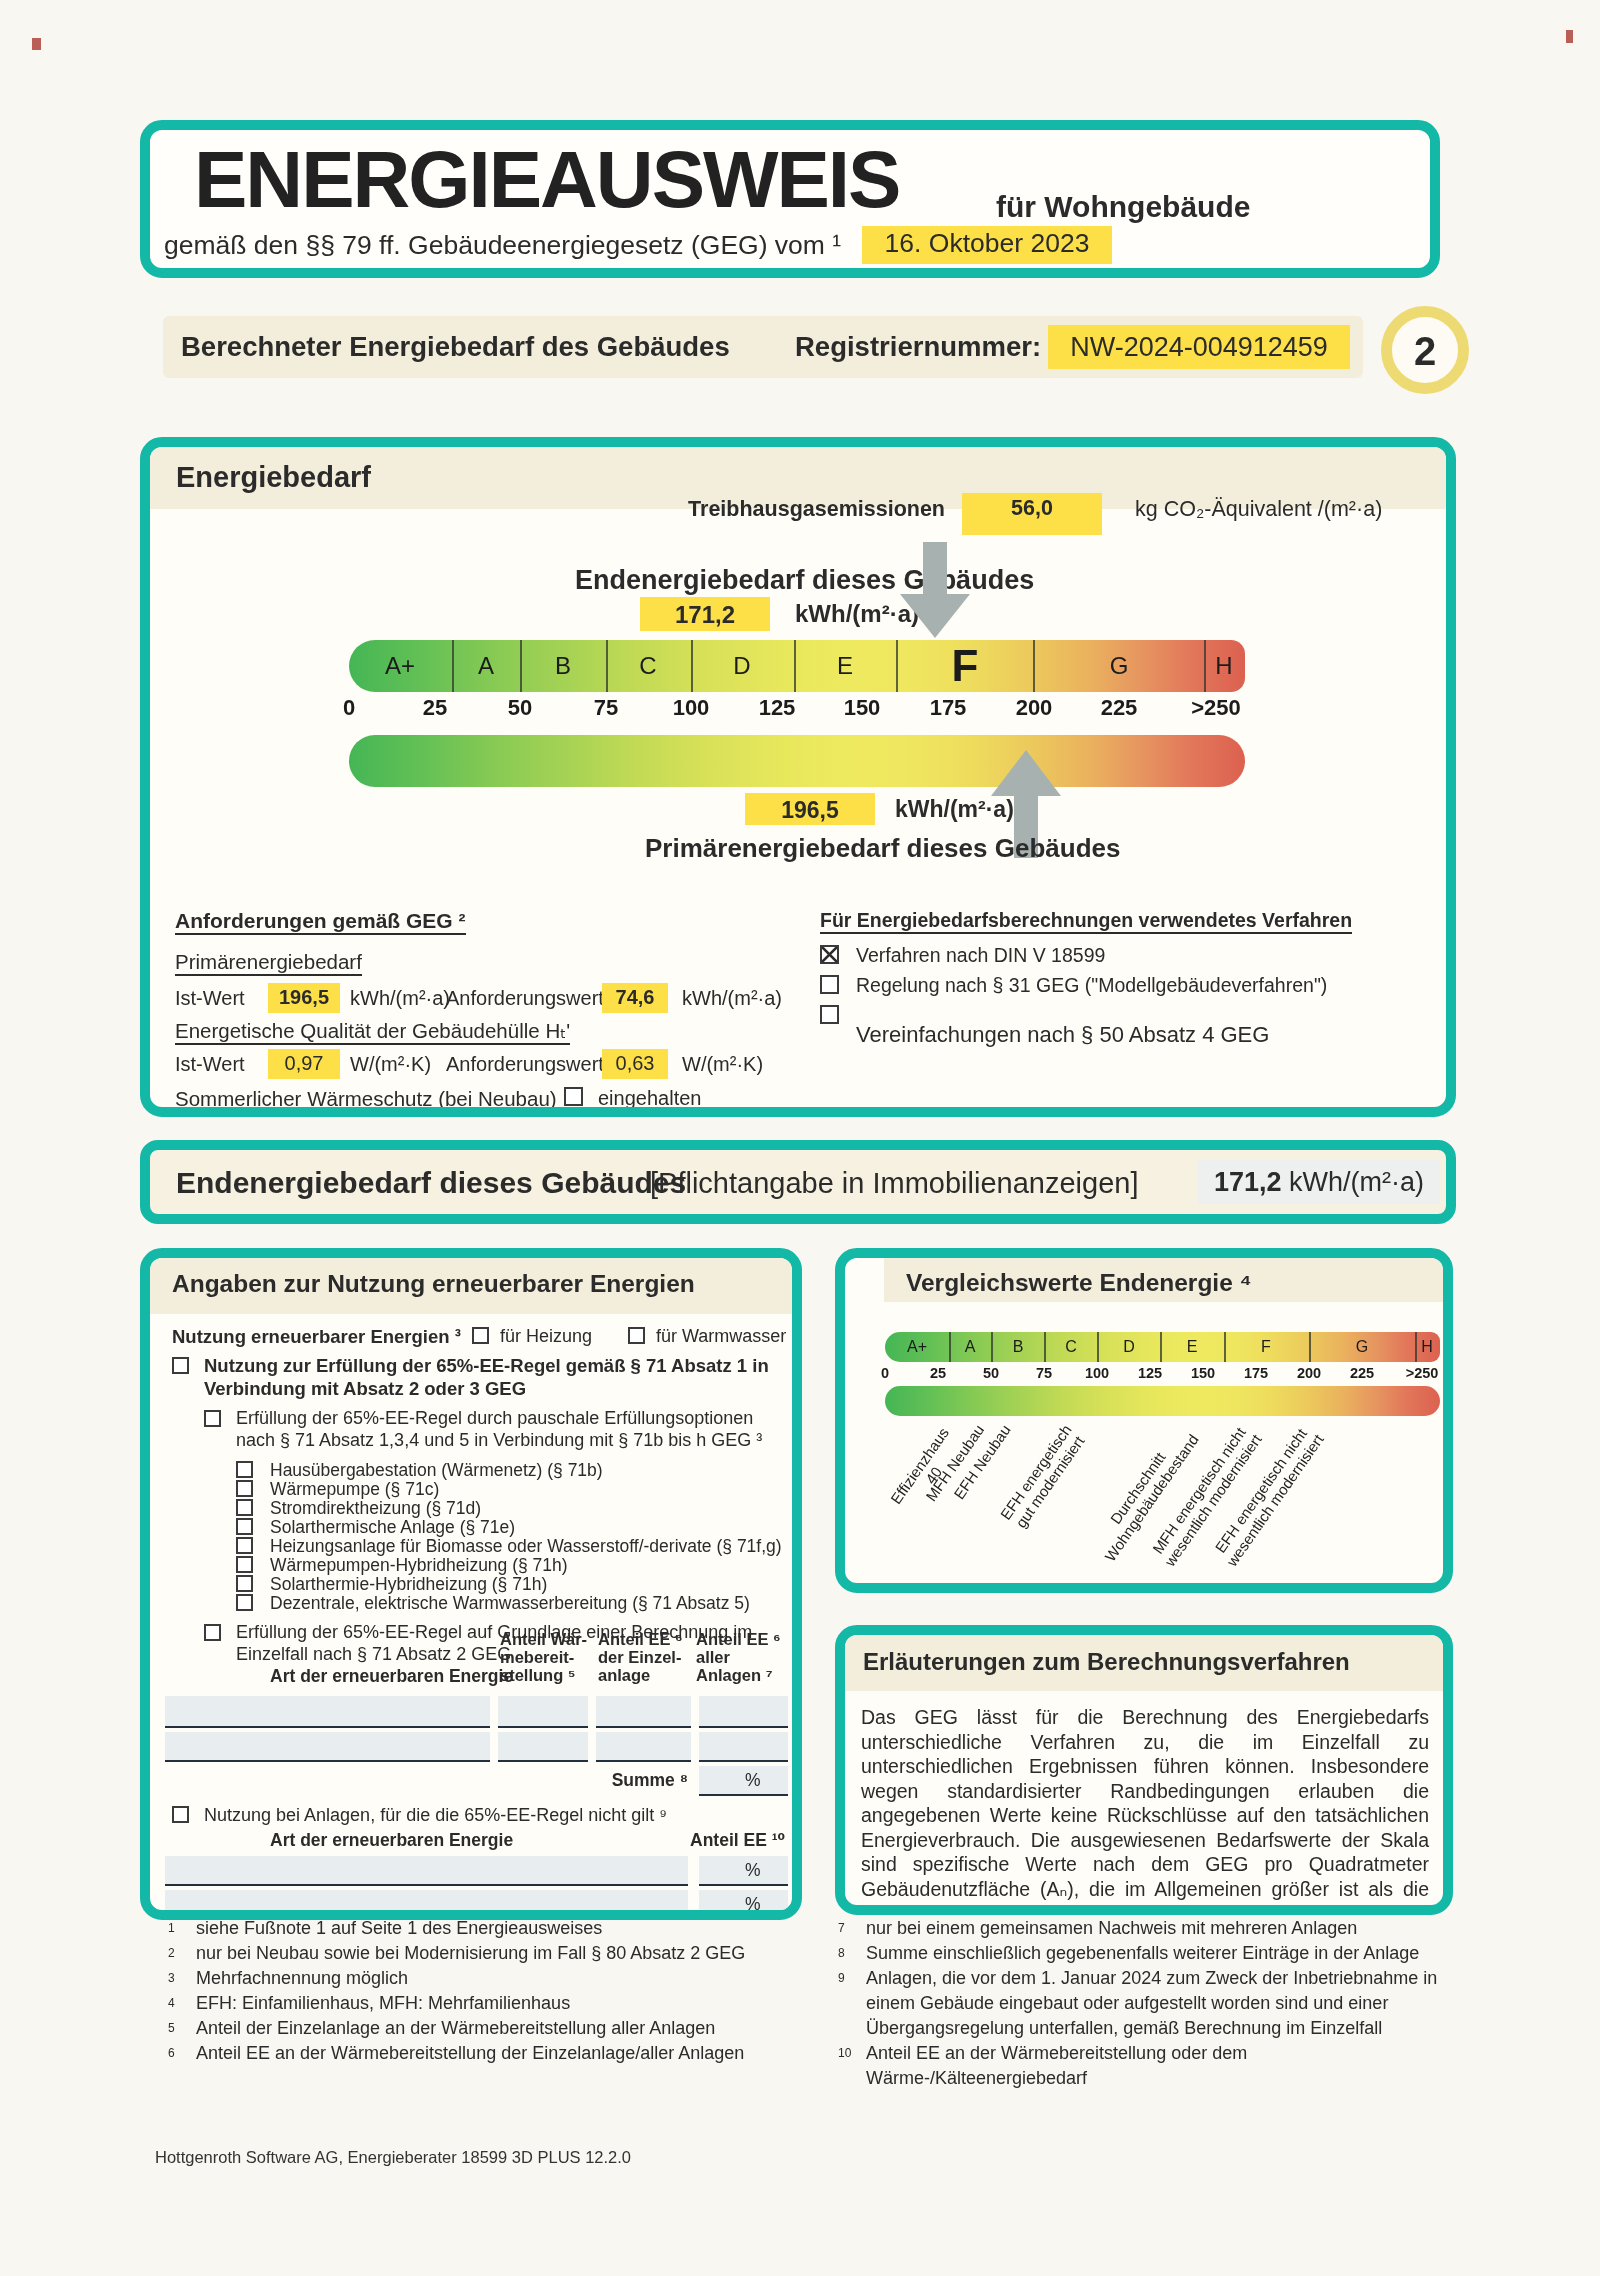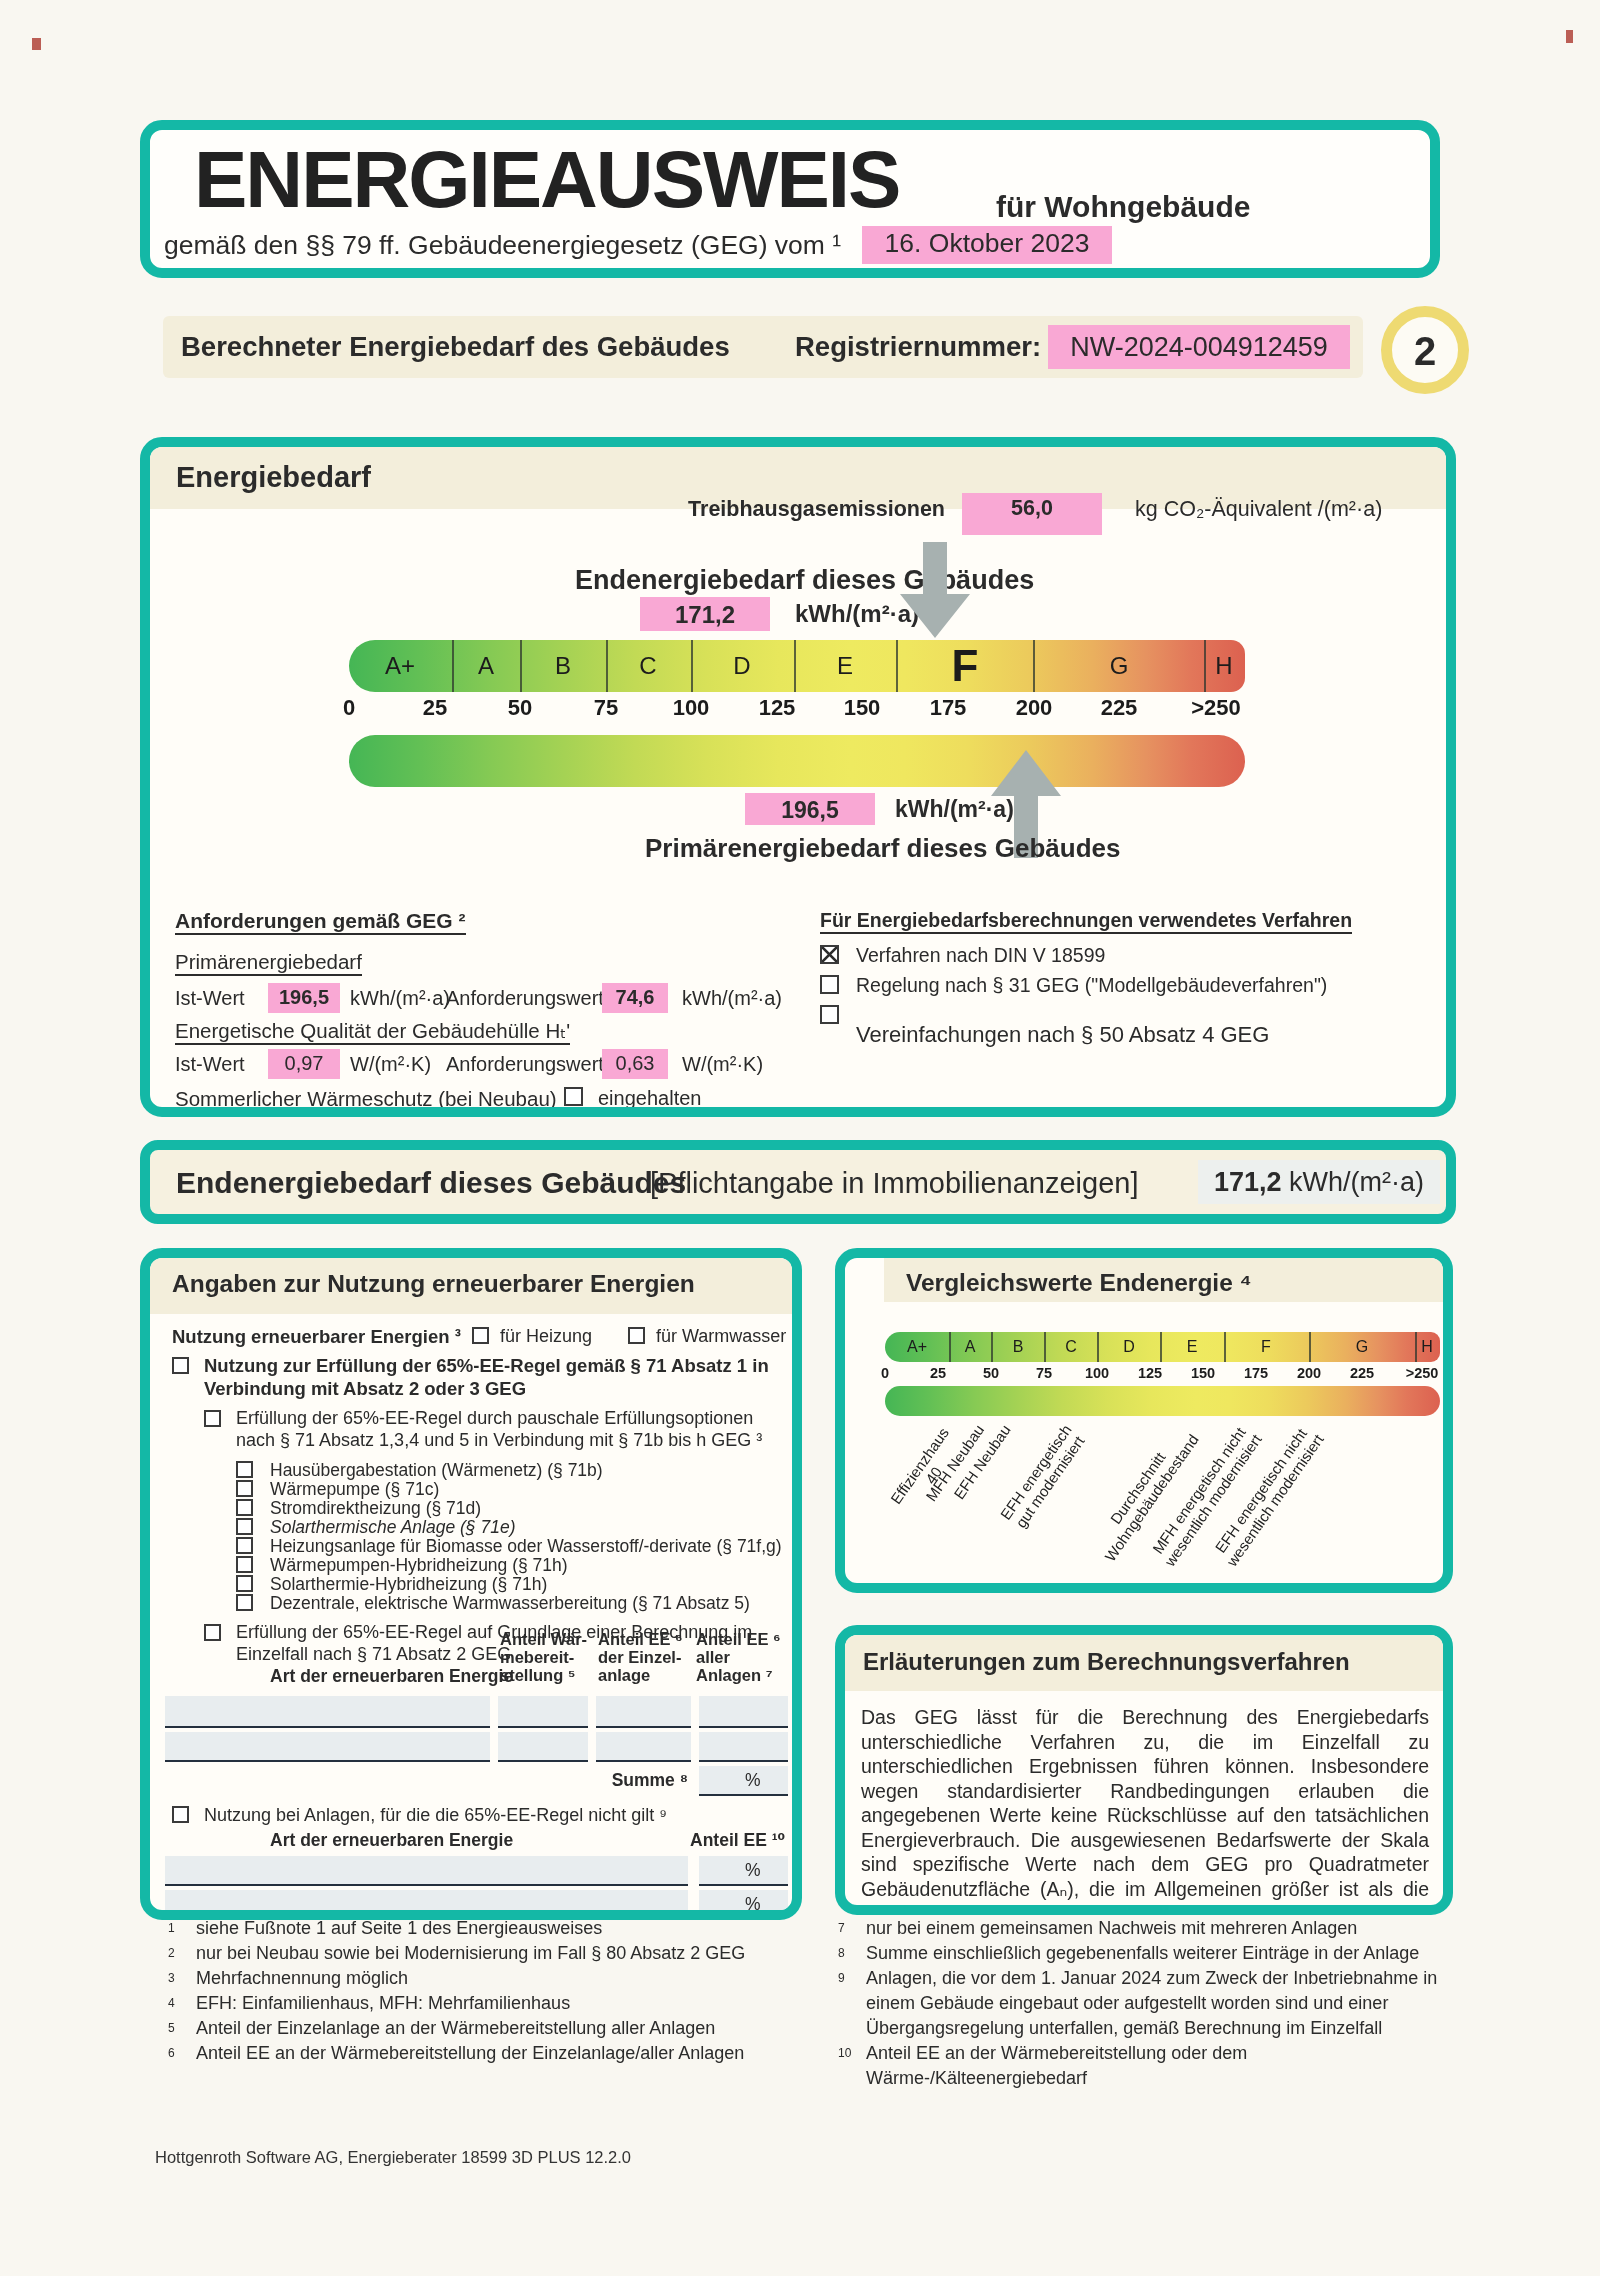--- a/index.html
+++ b/index.html
@@ -1,21 +1,21 @@
 <!DOCTYPE html>
 <html><head>
 <meta charset="utf-8">
 <style>
   html,body{margin:0;padding:0;}
   body{width:1600px;height:2276px;position:relative;background:#f9f7f1;
        font-family:"Liberation Sans","DejaVu Sans",sans-serif;color:#2b2b2b;}
   .abs{position:absolute;}
   .b{font-weight:bold;}
   .ul{border-bottom:2px solid #2c2c2c;padding-bottom:1px;}
-  .hl{background:#f9a8d4;}
+  .hl{background:#fde047;}
   .prewrap{white-space:pre-line;}
   .goldbox{position:absolute;border:10px solid #14b8a6;border-radius:22px;background:#fffdf8;box-sizing:border-box;overflow:hidden;}
   .strip{position:absolute;left:0;right:0;top:0;background:#f3eedb;}
   .checkbox{position:absolute;width:19px;height:19px;border:2px solid #3a3a3a;background:#fff;box-sizing:border-box;}
   .checkbox.small{width:17px;height:17px;}
   .checkbox.checked{background-image:
      linear-gradient(45deg,transparent 42%,#2c2c2c 46%,#2c2c2c 54%,transparent 58%),
      linear-gradient(-45deg,transparent 42%,#2c2c2c 46%,#2c2c2c 54%,transparent 58%);}
   .grad{background:linear-gradient(90deg,#45b655 0%,#63c055 8%,#86ca54 16%,#a5d254 24%,#c2da55 32%,#d8e158 40%,#e7e75c 48%,#eeea60 56%,#efe75f 62%,#eedd5d 69%,#ecca5c 76%,#eab05e 83%,#e69260 89%,#e2775a 94%,#dc6150 100%);}
   .divider{position:absolute;top:0;bottom:0;width:2px;background:rgba(45,55,45,.75);}
@@ -202,21 +202,21 @@
   <div class="abs" style="left:86px;top:150px;font-size:18px;">Erfüllung der 65%-EE-Regel durch pauschale Erfüllungsoptionen</div>
   <div class="abs" style="left:86px;top:172px;font-size:18px;">nach § 71 Absatz 1,3,4 und 5 in Verbindung mit § 71b bis h GEG ³</div>
 
   <span class="checkbox small" style="left:86px;top:203px;"></span>
   <div class="abs" style="left:120px;top:202px;font-size:17.5px;">Hausübergabestation (Wärmenetz) (§ 71b)</div>
   <span class="checkbox small" style="left:86px;top:222px;"></span>
   <div class="abs" style="left:120px;top:221px;font-size:17.5px;">Wärmepumpe (§ 71c)</div>
   <span class="checkbox small" style="left:86px;top:241px;"></span>
   <div class="abs" style="left:120px;top:240px;font-size:17.5px;">Stromdirektheizung (§ 71d)</div>
   <span class="checkbox small" style="left:86px;top:260px;"></span>
-  <div class="abs" style="left:120px;top:259px;font-size:17.5px;font-style:italic;">Solarthermische Anlage (§ 71e)</div>
+  <div class="abs" style="left:120px;top:259px;font-size:17.5px;">Solarthermische Anlage (§ 71e)</div>
   <span class="checkbox small" style="left:86px;top:279px;"></span>
   <div class="abs" style="left:120px;top:278px;font-size:17.5px;">Heizungsanlage für Biomasse oder Wasserstoff/-derivate (§ 71f,g)</div>
   <span class="checkbox small" style="left:86px;top:298px;"></span>
   <div class="abs" style="left:120px;top:297px;font-size:17.5px;">Wärmepumpen-Hybridheizung (§ 71h)</div>
   <span class="checkbox small" style="left:86px;top:317px;"></span>
   <div class="abs" style="left:120px;top:316px;font-size:17.5px;">Solarthermie-Hybridheizung (§ 71h)</div>
   <span class="checkbox small" style="left:86px;top:336px;"></span>
   <div class="abs" style="left:120px;top:335px;font-size:17.5px;">Dezentrale, elektrische Warmwasserbereitung (§ 71 Absatz 5)</div>
 
   <span class="checkbox small" style="left:54px;top:366px;"></span>

